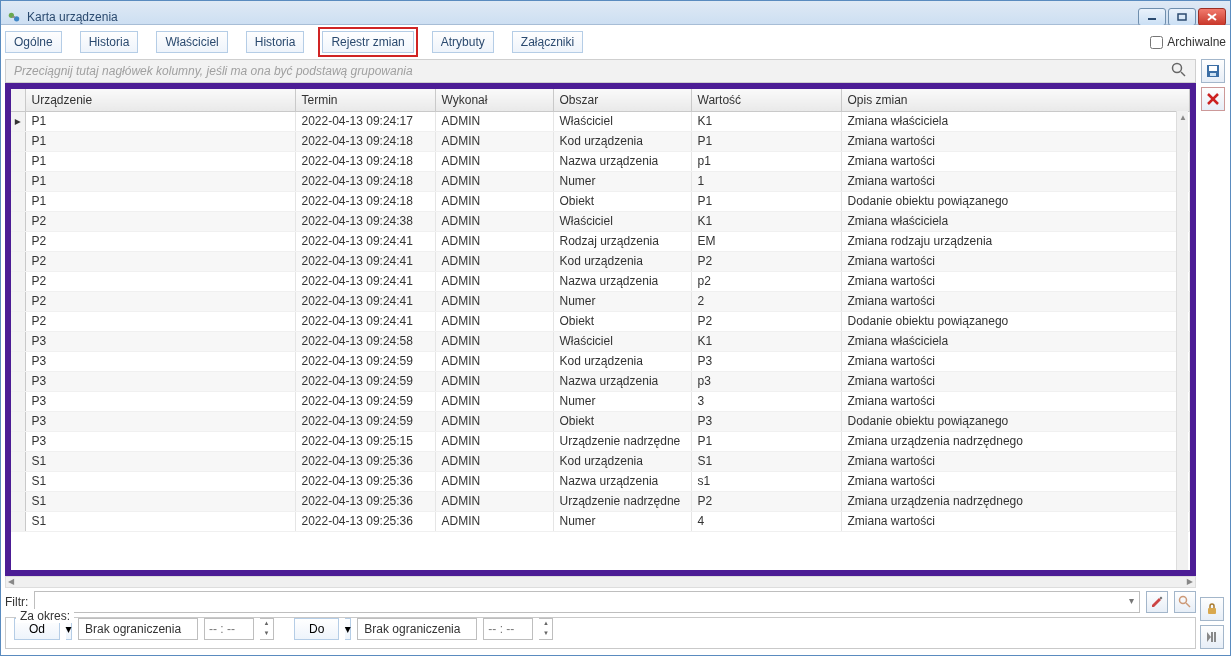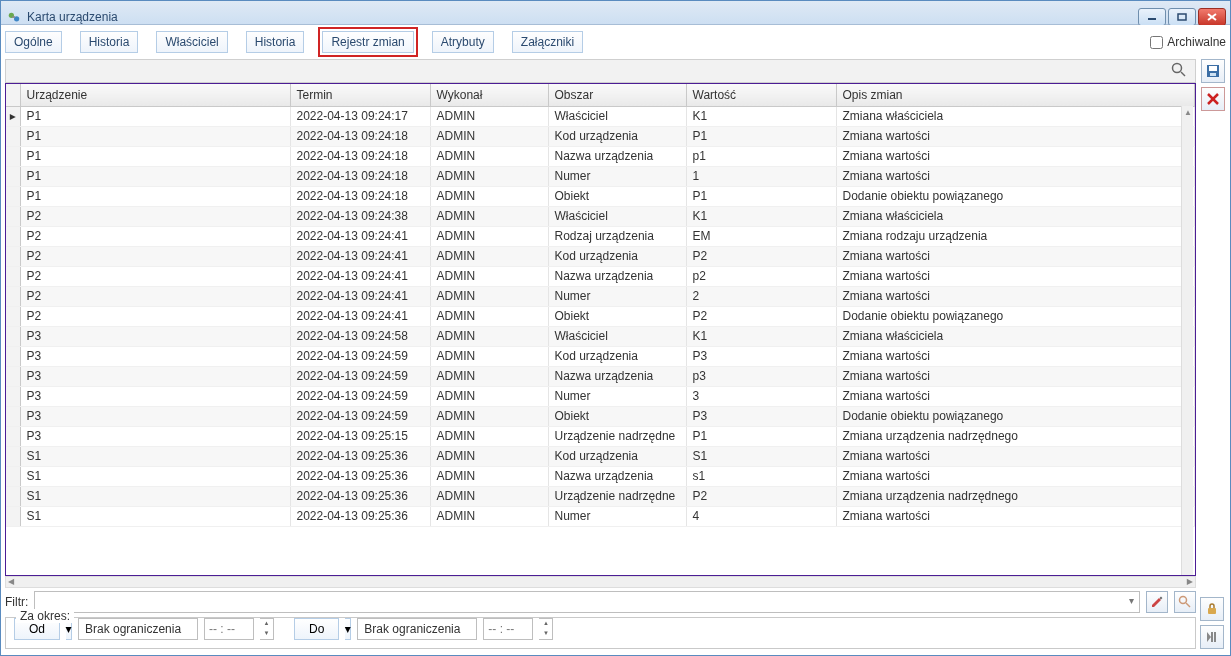--- a/index.html
+++ b/index.html
@@ -66,21 +66,21 @@
     padding: 0 8px;
     color: #a0a0a0;
     font-style: italic;
   }
   .group-hint-row .mag { margin-left: auto; color: #777; font-style: normal;}
   .main-row {
     display: flex; gap: 4px; flex: 1; min-height: 0;
   }
   .grid-wrap { flex: 1; display: flex; flex-direction: column; min-width: 0; }
   .grid {
-    flex: 1; border: 1px solid #4c1d95; overflow: auto; position: relative;
+    flex: 1; border: 6px solid #4c1d95; overflow: auto; position: relative;
   }
   table { border-collapse: collapse; width: 100%; table-layout: fixed; }
   thead th {
     background: linear-gradient(#fafafa, #e9e9e9);
     border-right: 1px solid #c9c9c9; border-bottom: 1px solid #c9c9c9;
     text-align: left; padding: 3px 6px; font-weight: normal; color: #333;
     height: 22px; font-size: 12px;
   }
   tbody td {
     border-right: 1px solid #e5e5e5; border-bottom: 1px solid #f0f0f0;
@@ -196,20 +196,21 @@
         <label class="chk">
           <input type="checkbox" style="">
           <span>Archiwalne</span>
         </label>
       </div>
     </div>
 
     <div class="main-row">
       <div class="grid-wrap">
         <div class="group-hint-row">
+          <span>Przeciągnij tutaj nagłówek kolumny, jeśli ma ona być podstawą grupowania</span>
           <span class="mag">
             <svg width="16" height="16" viewBox="0 0 16 16">
                 <circle cx="6" cy="6" r="4.5" fill="none" stroke="#666" stroke-width="1.5"></circle>
                 <line x1="10" y1="10" x2="14" y2="14" stroke="#666" stroke-width="1.5"></line>
               </svg>
           </span>
         </div>
         <div class="grid">
           <table>
             <colgroup>

